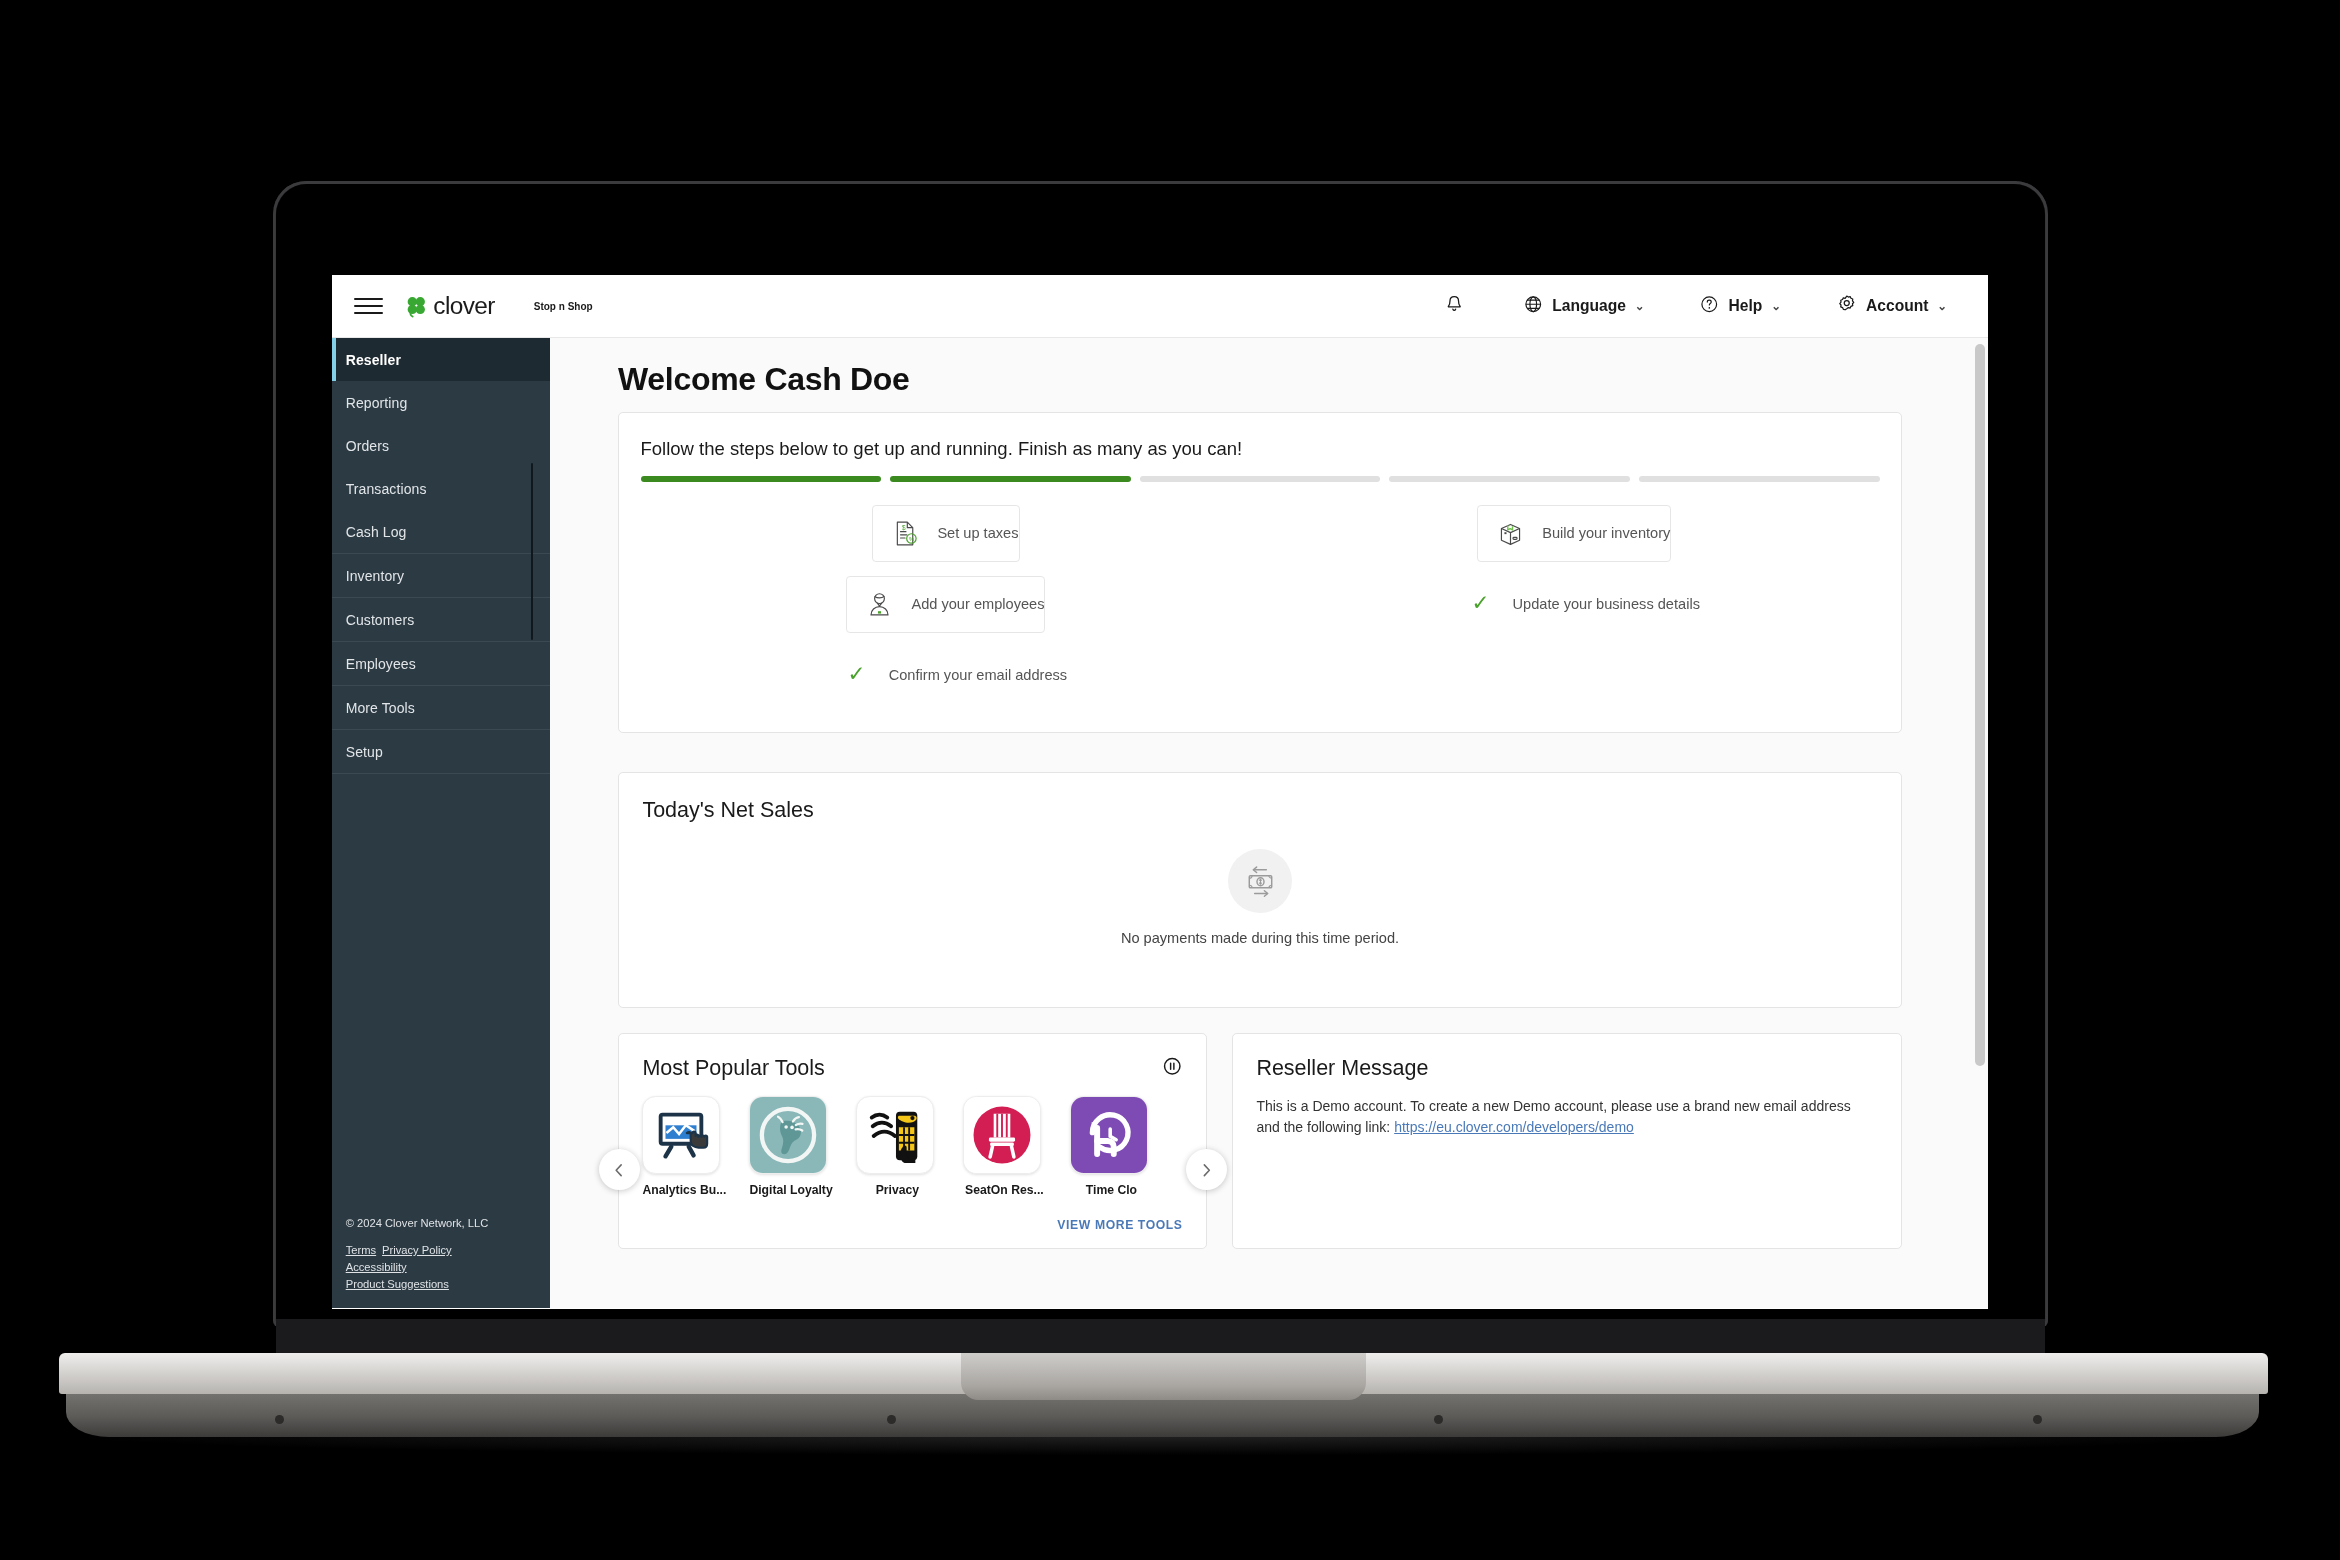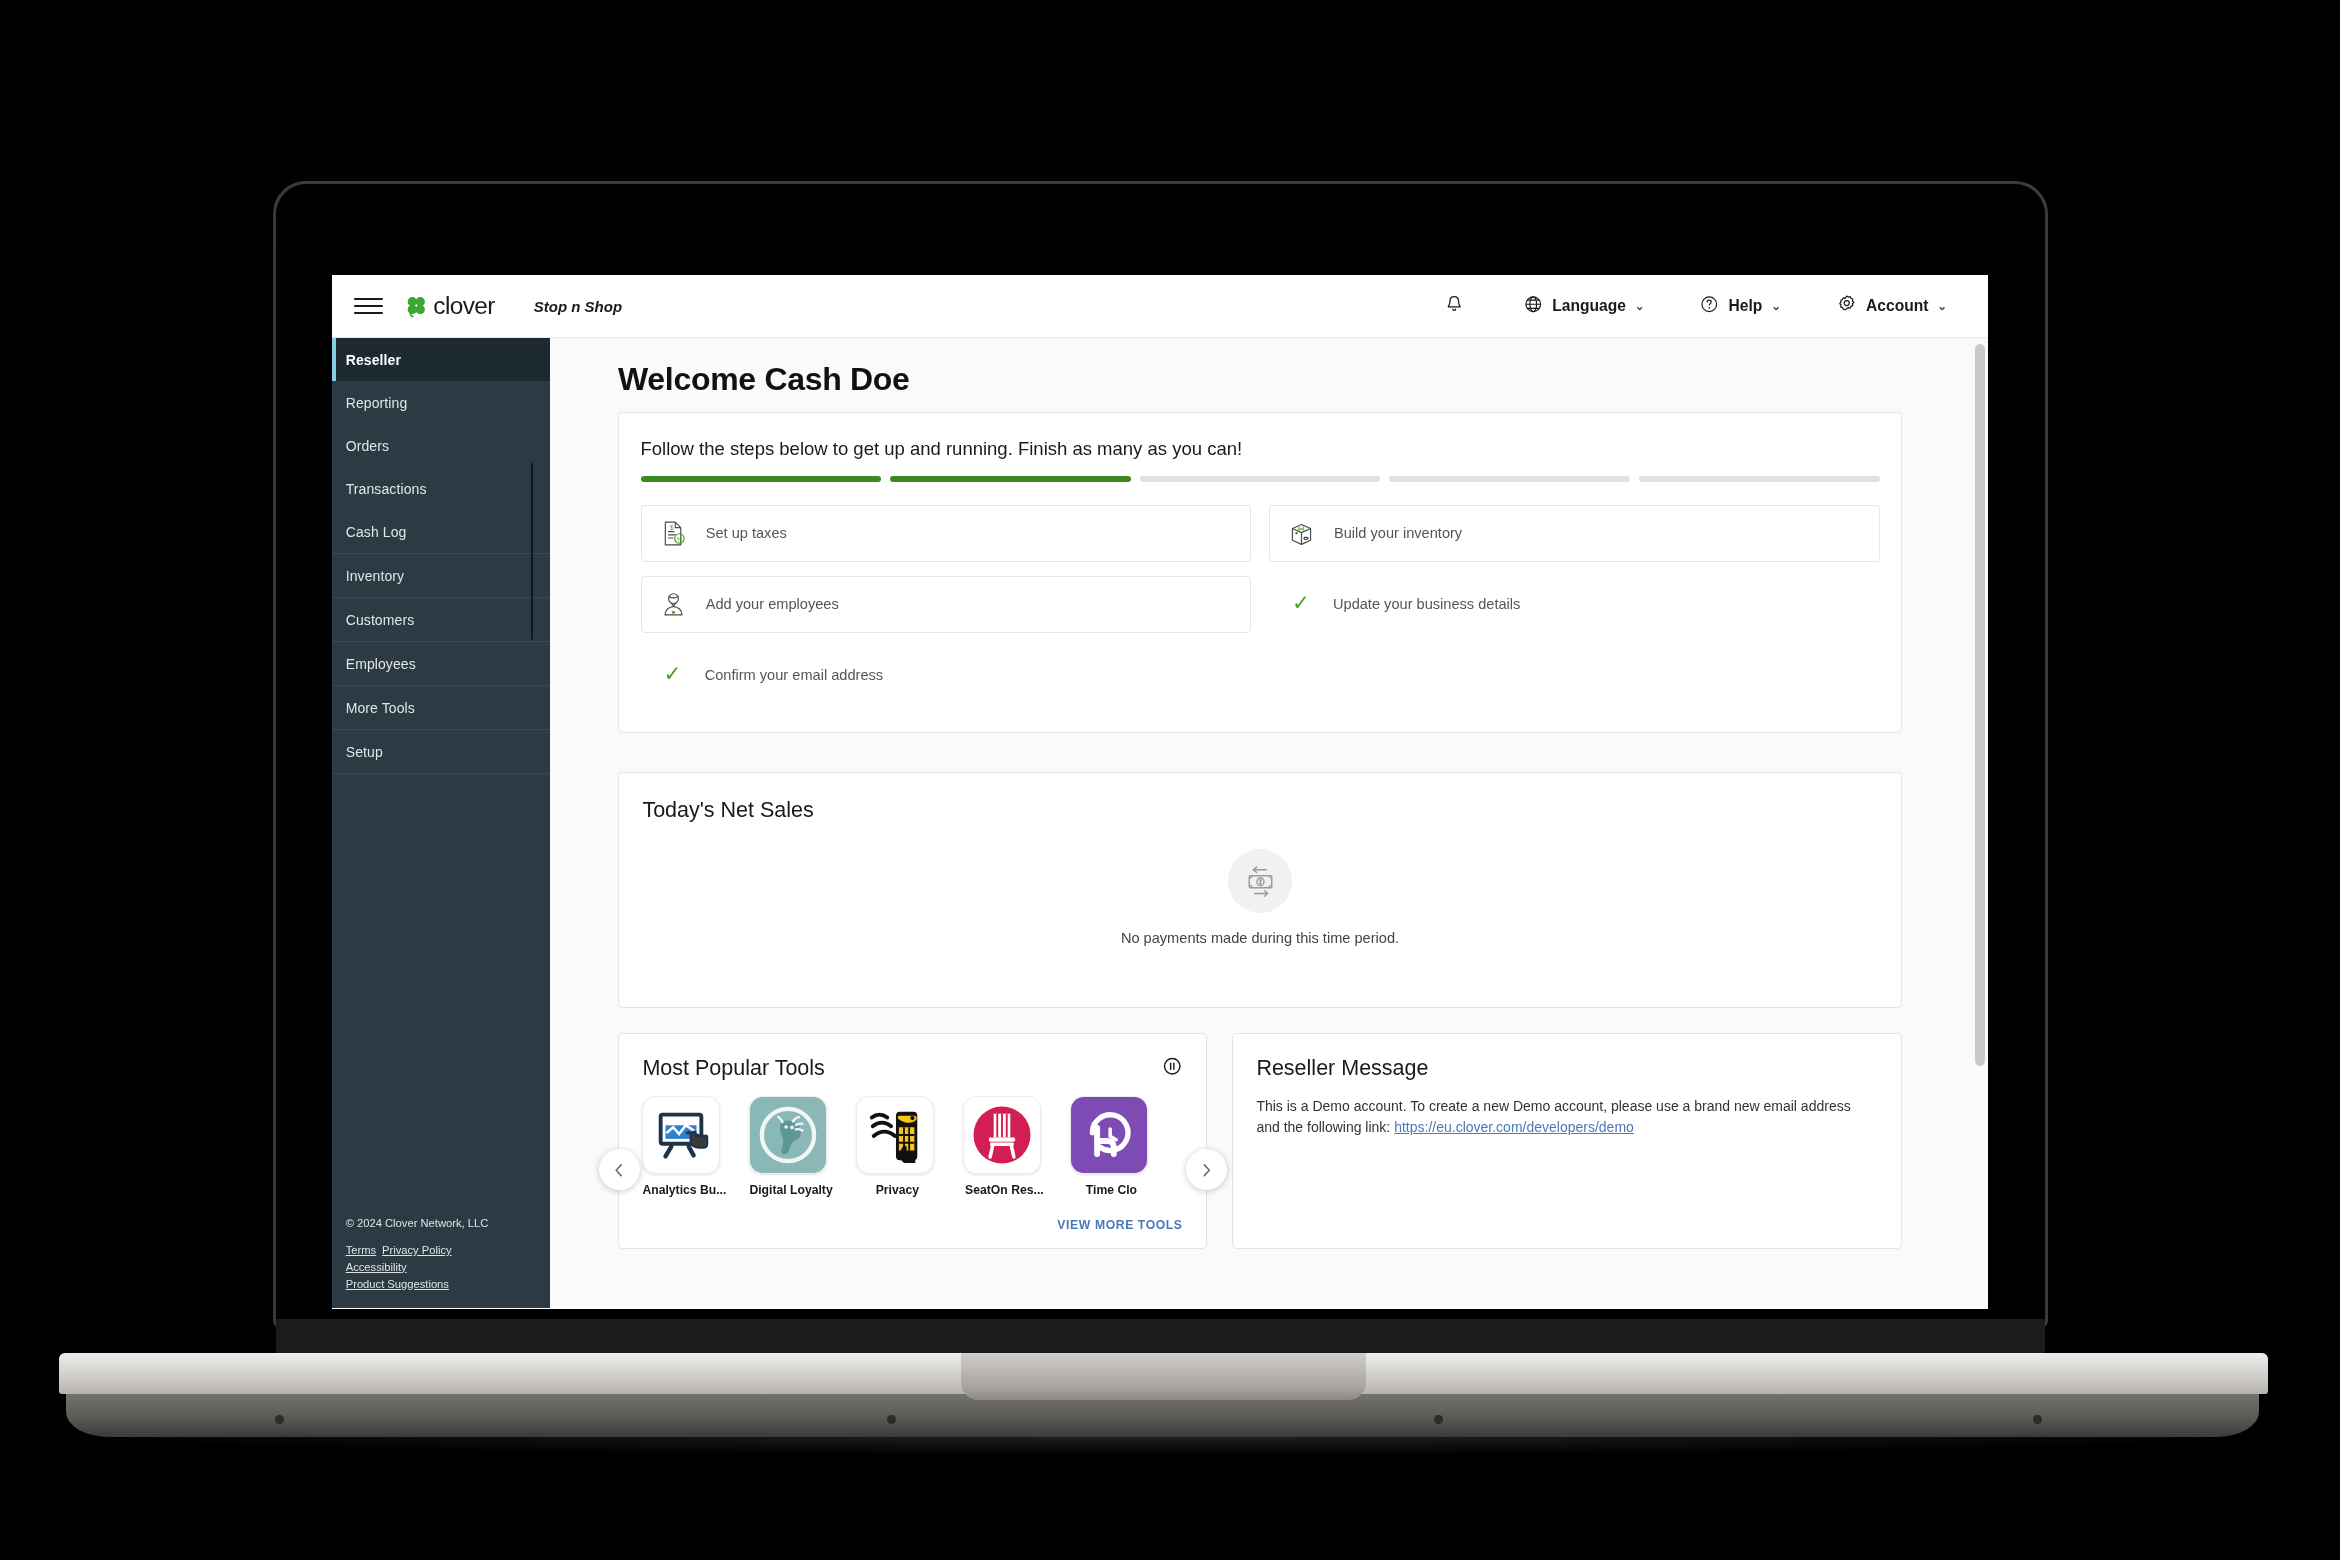--- a/index.html
+++ b/index.html
@@ -90,21 +90,21 @@
   #hamburger-btn {
     margin-left: 21.5px; width: 29px; height: 29px;
     display: flex; flex-direction: column; justify-content: center; gap: 4.9px;
     cursor: pointer;
   }
   #hamburger-btn i { display:block; height: 2.3px; background: #1a1a1a; border-radius: 1px; }
   #brand-logo { display: flex; align-items: center; margin-left: 21.5px; }
   #brand-mark { width: 24.4px; height: 24.4px; margin-right: 4.9px; }
   #brand-word { font-size: 24.4px; font-weight: 400; color: #1b1b1b; letter-spacing: -0.6px; }
   #merchant-name {
-    margin-left: 39px; font-size: 15px; color: #1a1a1a; font-weight: 600; font-style: italic;
+    margin-left: 39px; font-size: 10px; color: #1a1a1a; font-weight: 600;
   }
   #topbar-right {
     margin-left: auto; display: flex; align-items: center; gap: 8px; padding-right: 17.6px;
   }
   .tb-item {
     display: flex; align-items: center; gap: 8.8px;
     padding: 7.8px 23.4px; cursor: pointer; color: #1a1a1a;
     font-size: 15.6px; font-weight: 600;
   }
   .tb-caret { font-size: 11.7px; color: #444; }
@@ -169,21 +169,21 @@
   }
 
   
   #setup-card { padding: 25px 21.5px 29px 21.5px; margin-bottom: 39px; }
   #setup-subtitle { font-size: 18.5px; color: #1a1a1a; margin-bottom: 15.6px; }
   #progress-bar { display: flex; gap: 8.8px; margin-bottom: 23.4px; }
   .progress-seg { height: 5.9px; flex: 1; border-radius: 3.9px; background: #e0e0e0; }
   .progress-seg.done { background: #3b8a20; }
 
   #task-grid { display: flex; gap: 17.6px; }
-  .task-col { flex: 1; display: flex; flex-direction: column; gap: 13.7px; }
+  .task-col { flex: 1; display: flex; flex-direction: column; gap: 13.7px; align-items: center; }
   .task {
     display: flex; align-items: center; gap: 17.6px;
     height: 57px; padding-left: 17.6px; font-size: 14.6px; color: #555;
   }
   .task.boxed { border: 1px solid #e6e6e6; border-radius: 3.9px; cursor: pointer; }
   .task.plain { padding-left: 17.6px; }
   .task-icon { width: 29px; height: 29px; flex: none; display:flex; align-items:center; justify-content:center;}
   .check-icon { color: #49a22b; font-size: 21.5px; font-weight: 400; line-height: 1; }
 
   

